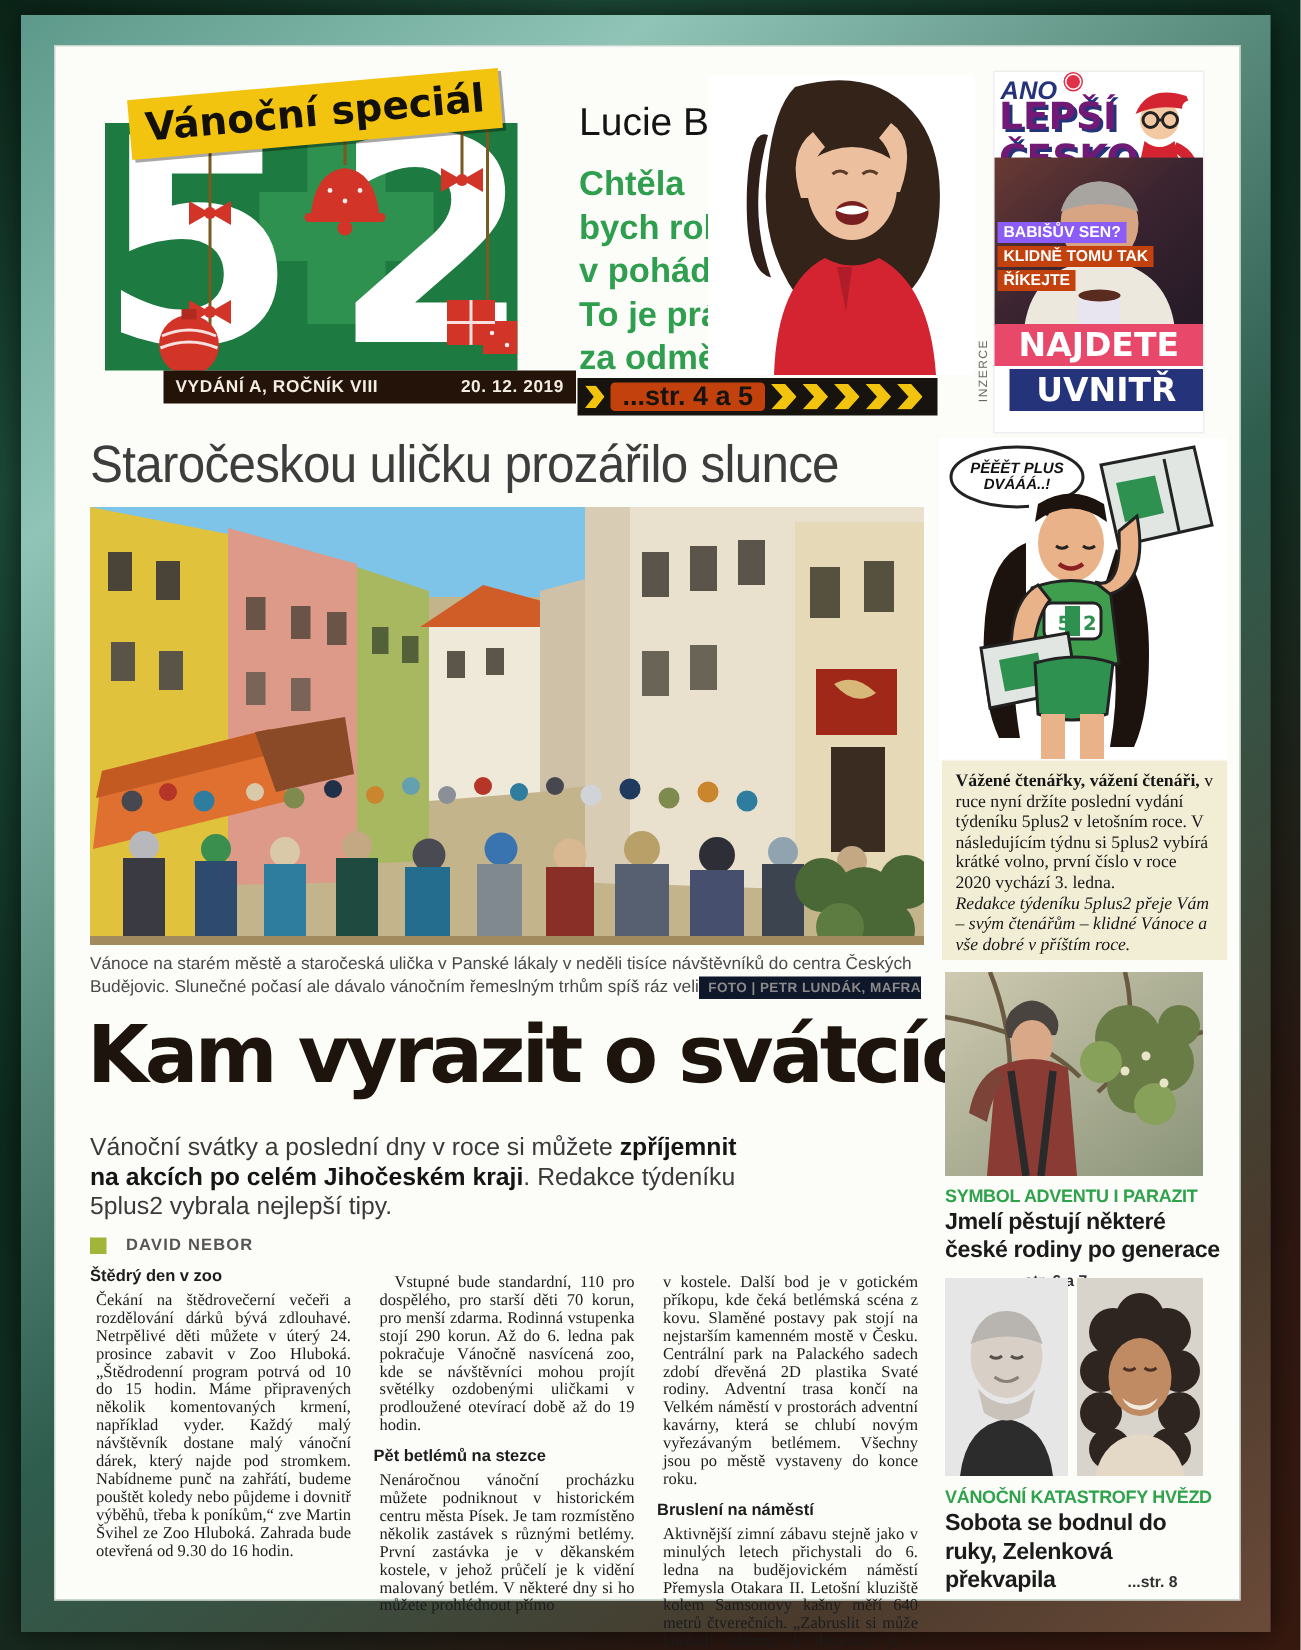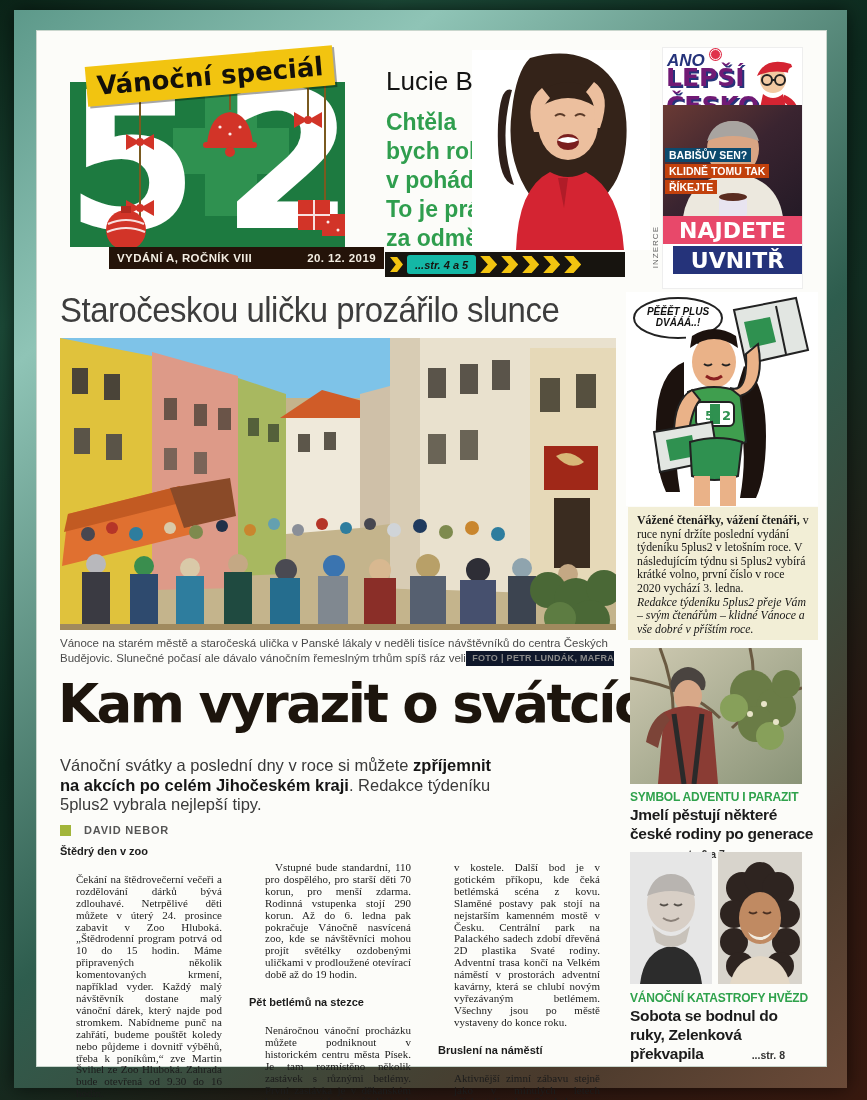--- a/index.html
+++ b/index.html
@@ -31,36 +31,36 @@
     font-size:11.5px;font-weight:bold;letter-spacing:.4px;margin-left:39px;}
 
   
   .promo-name{left:350px;top:36px;font-size:26px;color:#141414;}
   .promo-quote{left:350px;top:78px;font-size:23px;line-height:29px;font-weight:800;color:#2f9e4e;}
   .promo-photo{left:436px;top:20px;}
   .promo-banner{left:349px;top:222px;width:240px;height:25px;background:#17140f;display:flex;align-items:center;gap:4px;padding-left:5px;box-sizing:border-box;}
   .chev{display:inline-block;width:17px;height:17px;background:#f2c410;
     clip-path:polygon(0 0,55% 0,100% 50%,55% 100%,0 100%,45% 50%);}
   .chev.sm{width:13px;height:15px;}
-  .banner-box{background:#14b8a6;height:19px;border-radius:3px;padding:0 8px;font-size:11px;font-weight:800;color:#17140f;display:flex;align-items:center;font-style:italic;}
+  .banner-box{background:#c2410c;height:19px;border-radius:3px;padding:0 8px;font-size:18px;font-weight:800;color:#17140f;display:flex;align-items:center;}
   .inzerce{left:615px;top:196px;font-size:8px;color:#666;writing-mode:vertical-rl;transform:rotate(180deg);letter-spacing:1px;}
 
   
   .ad{left:627px;top:18px;width:139px;height:240px;background:#fff;box-shadow:0 0 0 1px #eee;}
   .ad-ano{left:4px;top:1px;font-size:17px;font-weight:900;color:#25337a;font-style:italic;}
   .ano-mark{display:inline-block;width:9px;height:9px;border-radius:50%;background:#e0314b;border:1.5px solid #fff;box-shadow:0 0 0 1px #e0314b;vertical-align:6px;}
   .ad-big{font-family:"DejaVu Sans",sans-serif;font-weight:800;font-size:25px;color:#701a75;
     text-shadow:2px 2px 0 #25337a,-1px -1px 0 #ffffff;letter-spacing:0;}
   .ad-l1{left:3px;top:15px;}
   .ad-l2{left:3px;top:43px;}
   .ad-zdarma{left:2px;top:76px;background:#3aa54a;color:#fff;font-size:8px;font-weight:bold;padding:1px 5px;transform:rotate(-4deg);letter-spacing:.5px;}
   .ad-santa{left:80px;top:2px;}
   .ad-photo{left:0;top:57px;width:139px;height:112px;}
   .ad-bar{position:absolute;color:#fff;font-weight:800;font-size:10.5px;padding:1px 4px;white-space:nowrap;}
-  .bar-red{background:#0c4a6e;}
+  .bar-red{background:#8b5cf6;}
   .bar-navy{background:#c2410c;}
   .ad-najdete{left:0;top:168px;width:139px;height:28px;background:#e8486a;color:#fff;
     font-size:22px;font-weight:800;display:flex;align-items:center;justify-content:center;font-family:"DejaVu Sans",sans-serif;}
   .ad-uvnitr{left:10px;top:198px;width:129px;height:28px;background:#25337a;color:#fff;
     font-size:22px;font-weight:800;display:flex;align-items:center;justify-content:center;font-family:"DejaVu Sans",sans-serif;}
 
   
   .lead-headline{left:24px;top:260px;font-size:35px;color:#3d3d3d;transform:scaleX(.94);transform-origin:left;white-space:nowrap;letter-spacing:-.5px;}
   .lead-photo{left:24px;top:308px;}
   .lead-caption{left:24px;top:606px;width:556px;font-size:11.5px;line-height:15px;color:#4a4a4a;}
@@ -71,21 +71,21 @@
   .standfirst{left:24px;top:726px;width:445px;font-size:16.5px;line-height:19.5px;color:#3a3a3a;}
   .standfirst b{color:#151515;}
   .byline{left:24px;top:794px;display:flex;align-items:center;gap:13px;}
   .byline .sq{width:11px;height:11px;background:#a2b53a;}
   .byline .nm{font-size:11px;font-weight:800;color:#555;letter-spacing:.8px;}
   .cols{left:24px;top:816px;width:556px;display:flex;gap:11px;font-family:"Liberation Serif",serif;
     font-size:11px;line-height:11.9px;color:#1c1c1c;text-align:justify;}
   .col{flex:1;}
   .col h4{font-size:11px;margin:0 0 1px 0;font-family:Liberation Sans, sans-serif;}
   .col h4.mid{margin-top:9px;}
-  .col p{margin:16px;}
+  .col p{margin:4px;}
   .col p.ind{text-indent:10px;}
 
   
   .sb-comic{left:590px;top:262px;}
   .sb-notice{left:592px;top:477px;width:190px;height:133px;background:#f2eed6;box-sizing:border-box;padding:7px 9px;
     font-family:"Liberation Serif",serif;font-size:11.8px;line-height:13.6px;color:#161616;}
   .sb-notice .hd{font-weight:bold;}
   .sb-notice .it{font-style:italic;}
   .sb-photo1{left:594px;top:618px;}
   .kicker{font-size:12px;font-weight:800;color:#2fa24c;letter-spacing:-.2px;}

